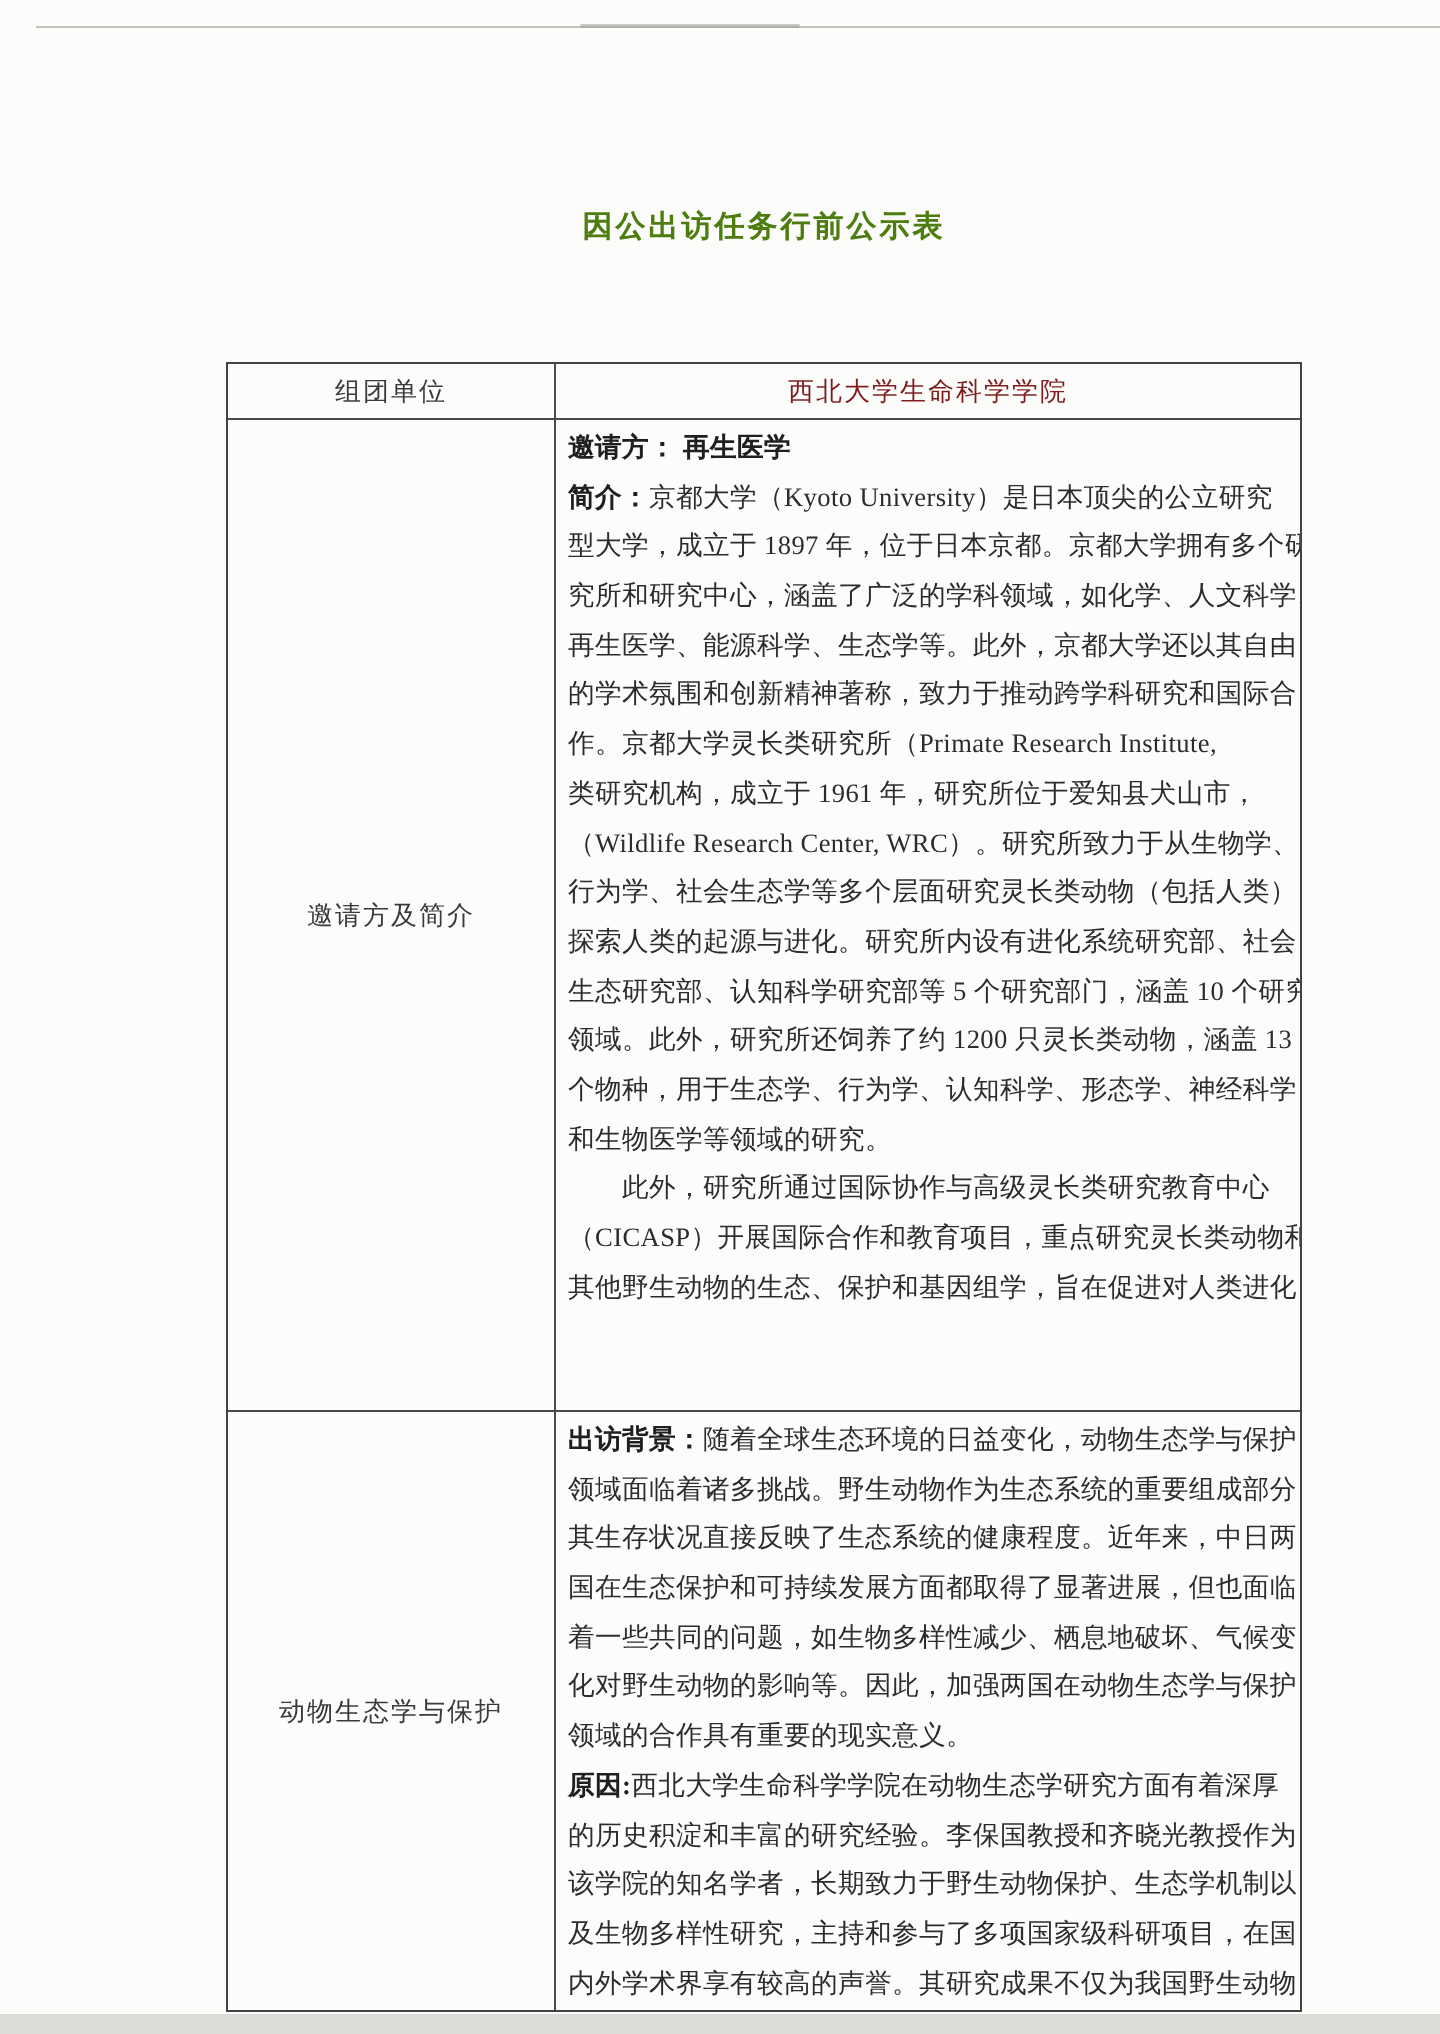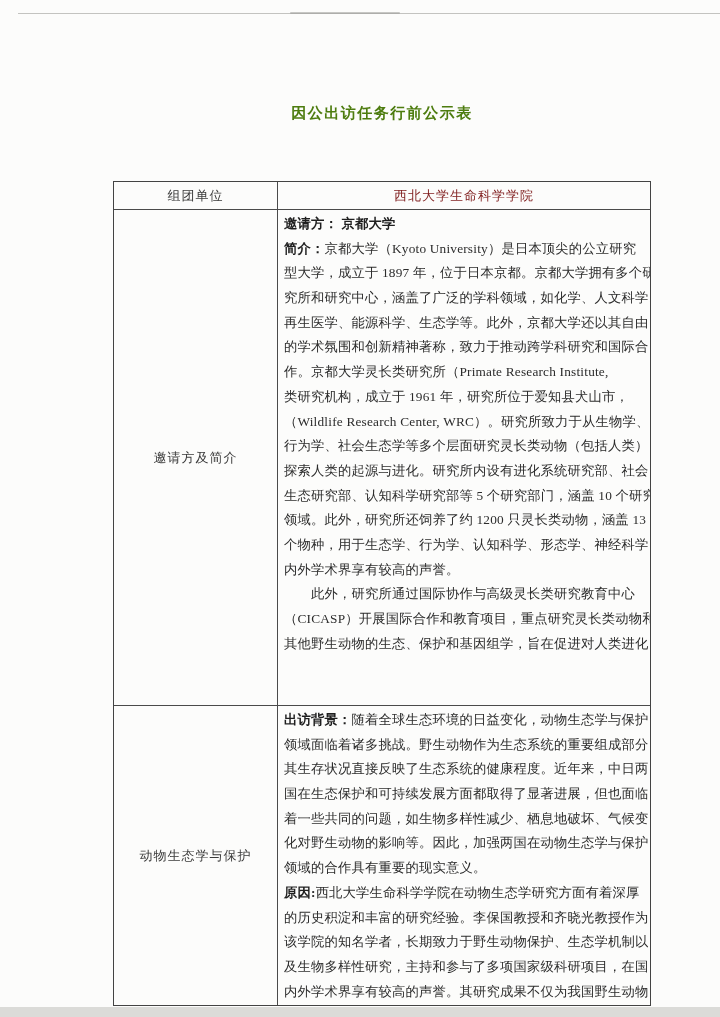--- a/index.html
+++ b/index.html
@@ -89,35 +89,35 @@
   <div class="form-table">
 
     <div class="trow r1">
       <div class="cell cell-label">组团单位</div>
       <div class="cell cell-value">西北大学生命科学学院</div>
     </div>
 
     <div class="trow r2">
       <div class="cell cell-label">邀请方及简介</div>
       <div class="cell cell-content">
-          <div class="tline"><b>邀请方： 京都大学</b></div>
+          <div class="tline"><b>邀请方： 再生医学</b></div>
           <div class="tline"><b>简介：</b>京都大学（Kyoto University）是日本顶尖的公立研究</div>
           <div class="tline">型大学，成立于 1897 年，位于日本京都。京都大学拥有多个研</div>
           <div class="tline">究所和研究中心，涵盖了广泛的学科领域，如化学、人文科学、</div>
           <div class="tline">再生医学、能源科学、生态学等。此外，京都大学还以其自由</div>
           <div class="tline">的学术氛围和创新精神著称，致力于推动跨学科研究和国际合</div>
           <div class="tline">作。京都大学灵长类研究所（Primate Research Institute,</div>
           <div class="tline">类研究机构，成立于 1961 年，研究所位于爱知县犬山市，</div>
           <div class="tline">（Wildlife Research Center, WRC）。研究所致力于从生物学、</div>
           <div class="tline">行为学、社会生态学等多个层面研究灵长类动物（包括人类），</div>
           <div class="tline">探索人类的起源与进化。研究所内设有进化系统研究部、社会</div>
           <div class="tline">生态研究部、认知科学研究部等 5 个研究部门，涵盖 10 个研究</div>
           <div class="tline">领域。此外，研究所还饲养了约 1200 只灵长类动物，涵盖 13</div>
           <div class="tline">个物种，用于生态学、行为学、认知科学、形态学、神经科学</div>
-          <div class="tline">内外学术界享有较高的声誉。</div>
+          <div class="tline">和生物医学等领域的研究。</div>
           <div class="tline">　　此外，研究所通过国际协作与高级灵长类研究教育中心</div>
           <div class="tline">（CICASP）开展国际合作和教育项目，重点研究灵长类动物和</div>
           <div class="tline">其他野生动物的生态、保护和基因组学，旨在促进对人类进化</div>
         </div>
     </div>
 
     <div class="trow r3">
       <div class="cell cell-label">动物生态学与保护</div>
       <div class="cell cell-content">
           <div class="tline"><b>出访背景：</b>随着全球生态环境的日益变化，动物生态学与保护</div>

